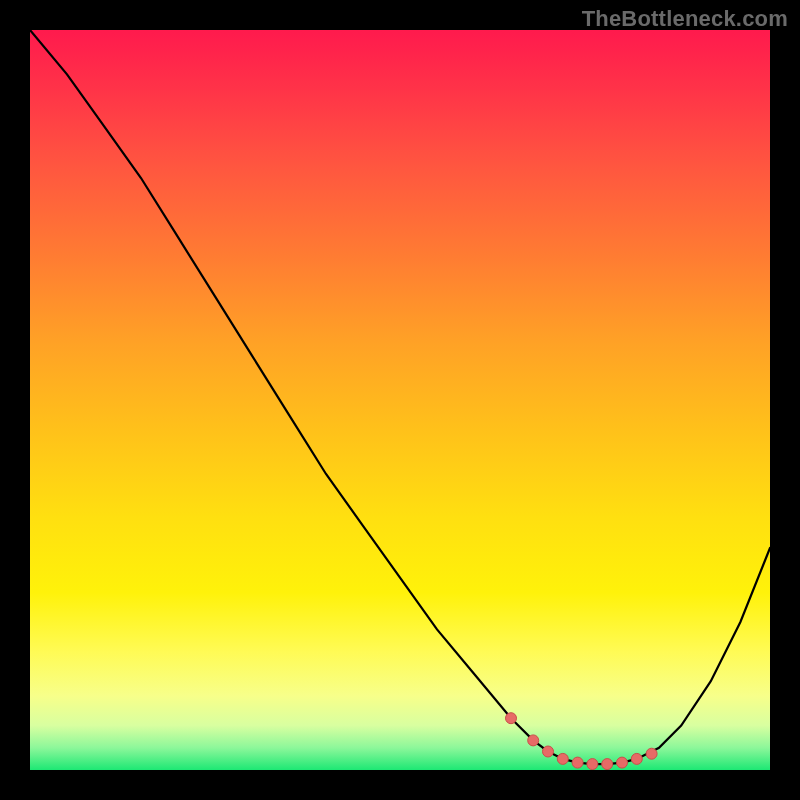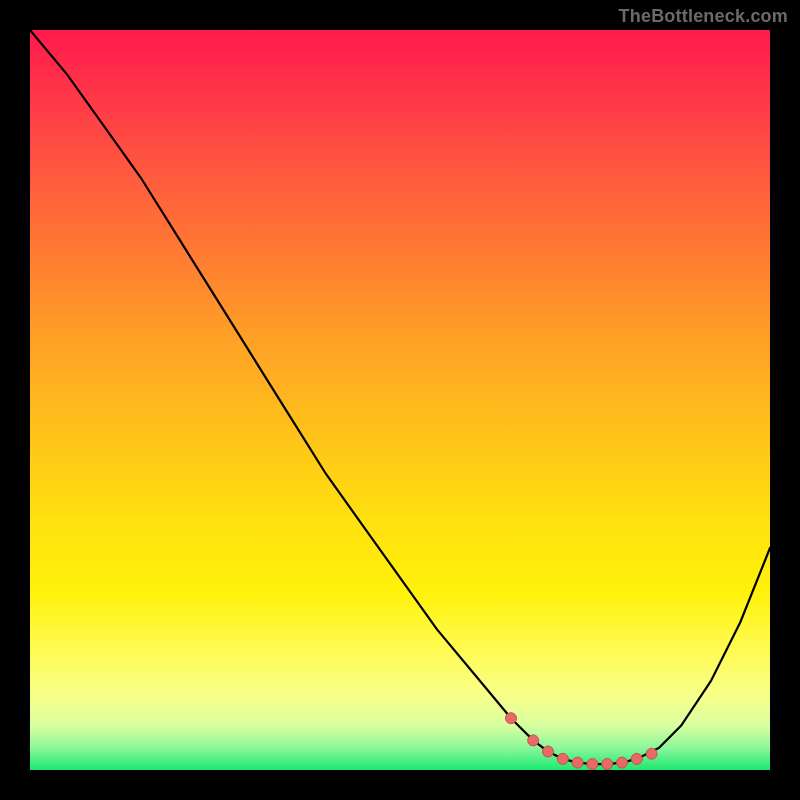--- a/index.html
+++ b/index.html
@@ -8,21 +8,21 @@
     position: relative;
     width: 800px;
     height: 800px;
     background: #000;
   }
   .watermark {
     position: absolute;
     top: 6px;
     right: 12px;
     font-family: Arial, Helvetica, sans-serif;
-    font-size: 18px;
+    font-size: 22px;
     font-weight: 600;
     color: #6a6a6a;
     letter-spacing: 0.2px;
     z-index: 10;
   }
   .plot-area {
     position: absolute;
     left: 30px;
     top: 30px;
     width: 740px;

